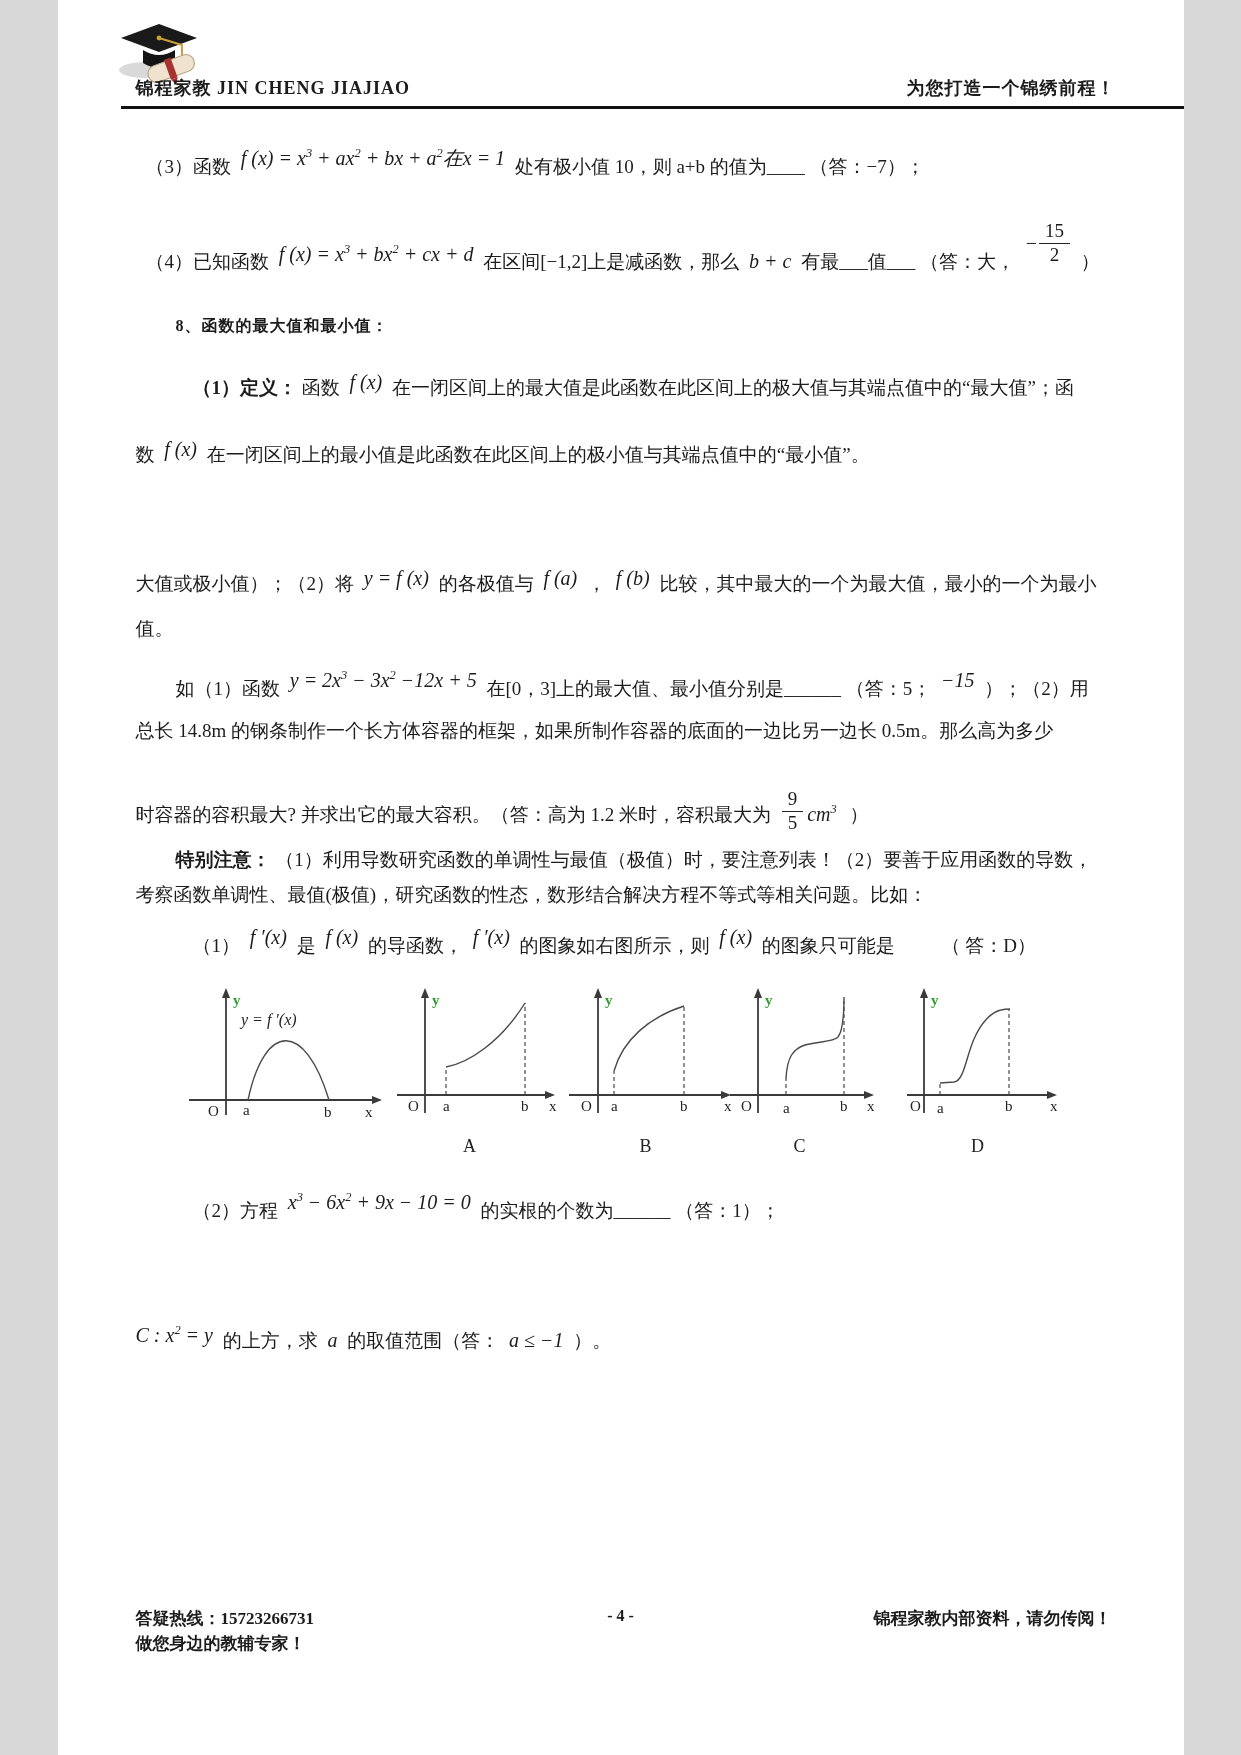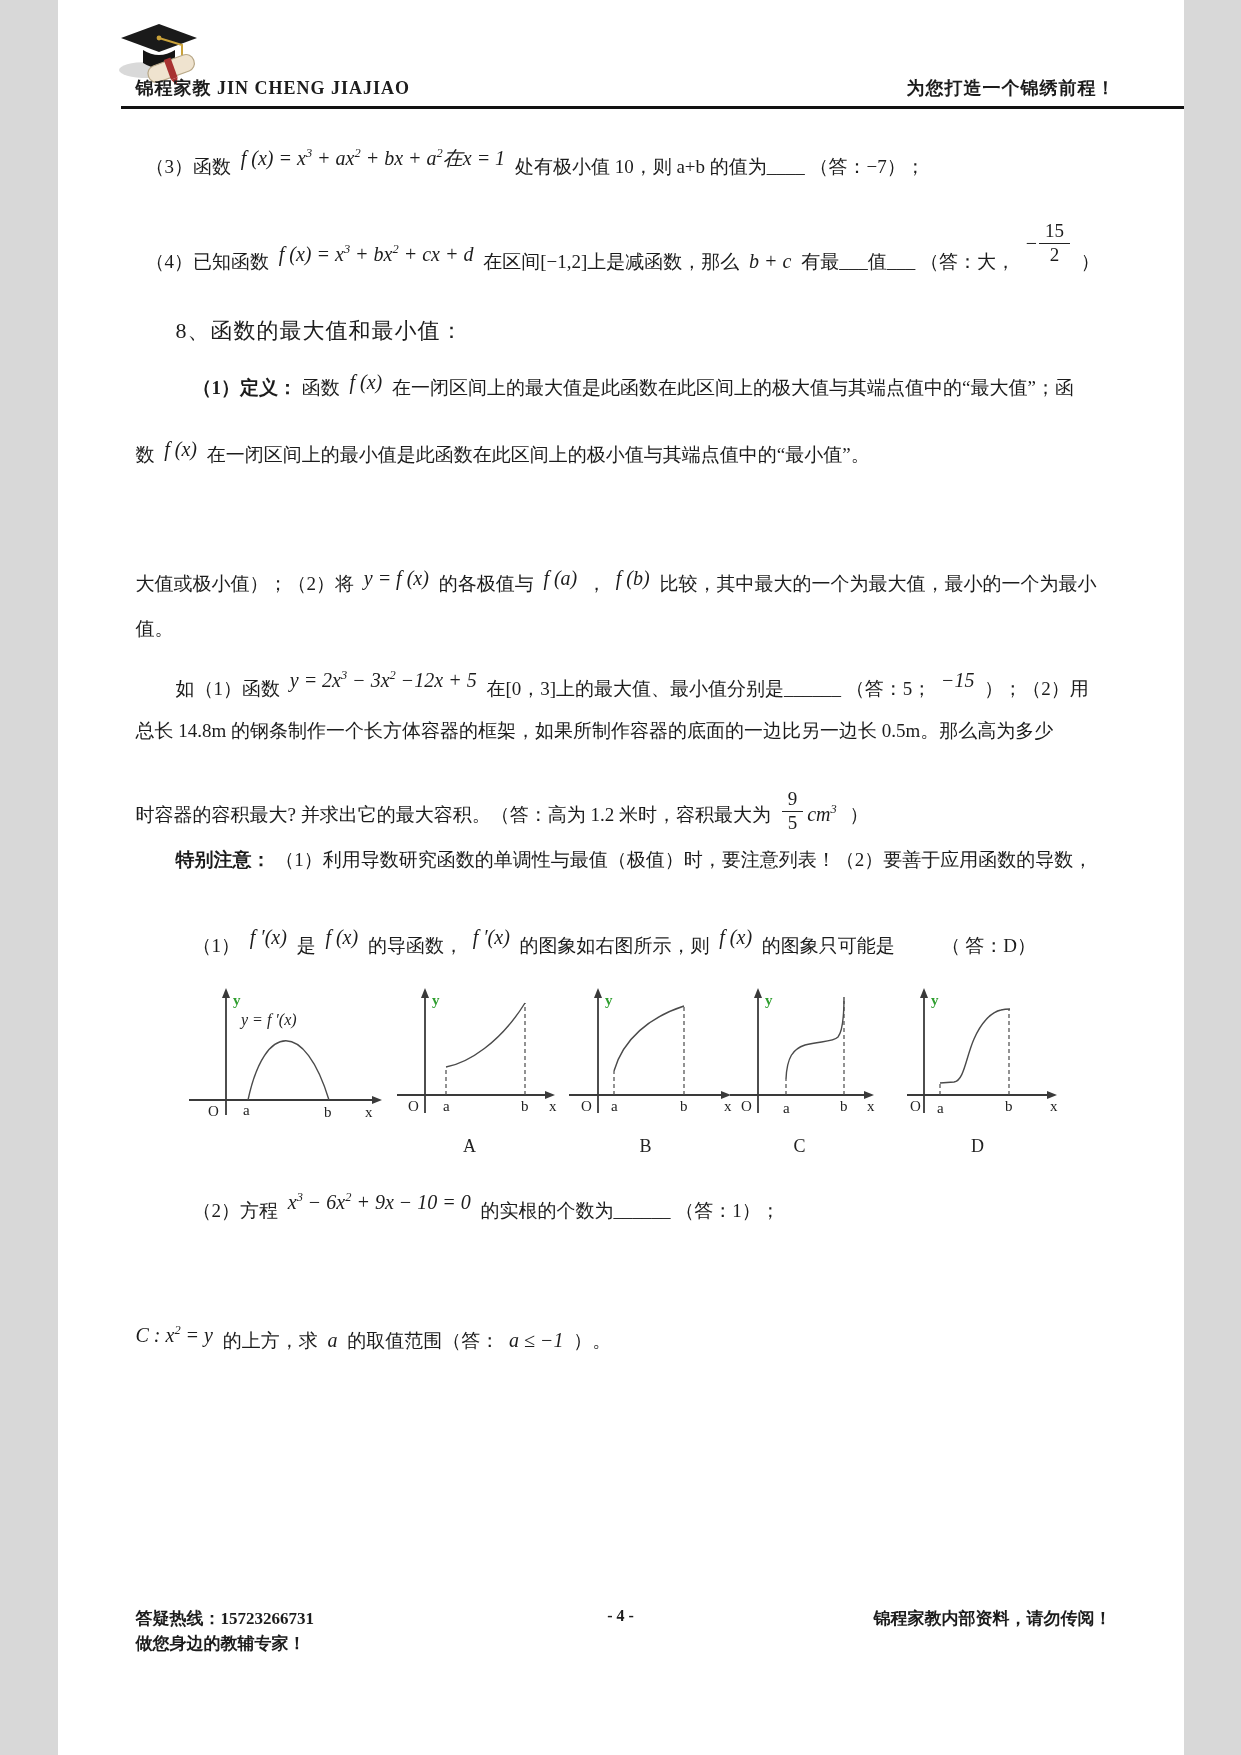--- a/index.html
+++ b/index.html
@@ -6,21 +6,21 @@
   .page{position:relative;width:1126px;height:1755px;background:#ffffff;margin:0 auto;
         font-family:"Liberation Serif","DejaVu Serif",serif;color:#1c1c1c;overflow:hidden;}
   .ln{position:absolute;font-size:19px;white-space:nowrap;line-height:30px;}
   .bold{font-weight:bold;}
   .m{font-family:"Liberation Serif","DejaVu Serif",serif;font-style:italic;font-size:20px;margin:0 5px;}
   .mu{display:inline-block;position:relative;top:-8px;}
   .mu2{display:inline-block;position:relative;top:-5px;}
   sup{font-size:0.62em;}
   .hdr-rule{position:absolute;left:63px;top:106px;width:1114px;height:3px;background:#111;}
   .hdr-text{position:absolute;top:76px;font-size:18px;font-weight:bold;letter-spacing:1px;}
-  .sec-title{position:absolute;font-size:22px;font-weight:normal;letter-spacing:1px;}
+  .sec-title{position:absolute;font-size:16px;font-weight:bold;letter-spacing:1px;}
   
   .frac{display:inline-block;text-align:center;font-size:19px;line-height:1.2;font-style:normal;}
   .frac .num{display:block;border-bottom:1.6px solid #222;padding:0 6px;}
   .frac .den{display:block;}
   .negfrac{display:inline-flex;align-items:center;position:relative;top:-18px;margin:0 6px;}
   .negfrac .fsign{font-size:20px;margin-right:2px;}
   .upfrac{display:inline-flex;align-items:center;position:relative;top:-16px;margin:0 6px;gap:2px;}
   .gap-l{margin-left:42px;}
   
   .gpanel{position:absolute;}
@@ -125,20 +125,23 @@
         </span>
       <span class="m" style="margin:0 2px;">cm<sup>3</sup></span>
     </span>
     <span>）</span>
   </div>
 
   <div class="ln" style="left:118px;top:845px;">
     <span class="bold">特别注意：</span>
     <span>（1）利用导数研究函数的单调性与最值（极值）时，要注意列表！（2）要善于应用函数的导数，</span>
   </div>
+  <div class="ln" style="left:78px;top:880px;">
+    <span>考察函数单调性、最值(极值)，研究函数的性态，数形结合解决方程不等式等相关问题。比如：</span>
+  </div>
 
   <div class="ln" style="left:135px;top:930px;">
     <span>（1）</span>
     <span class="m mu">f ′(x)</span>
     <span>是</span>
     <span class="m mu">f (x)</span>
     <span>的导函数，</span>
     <span class="m mu">f ′(x)</span>
     <span>的图象如右图所示，则</span>
     <span class="m mu">f (x)</span>

